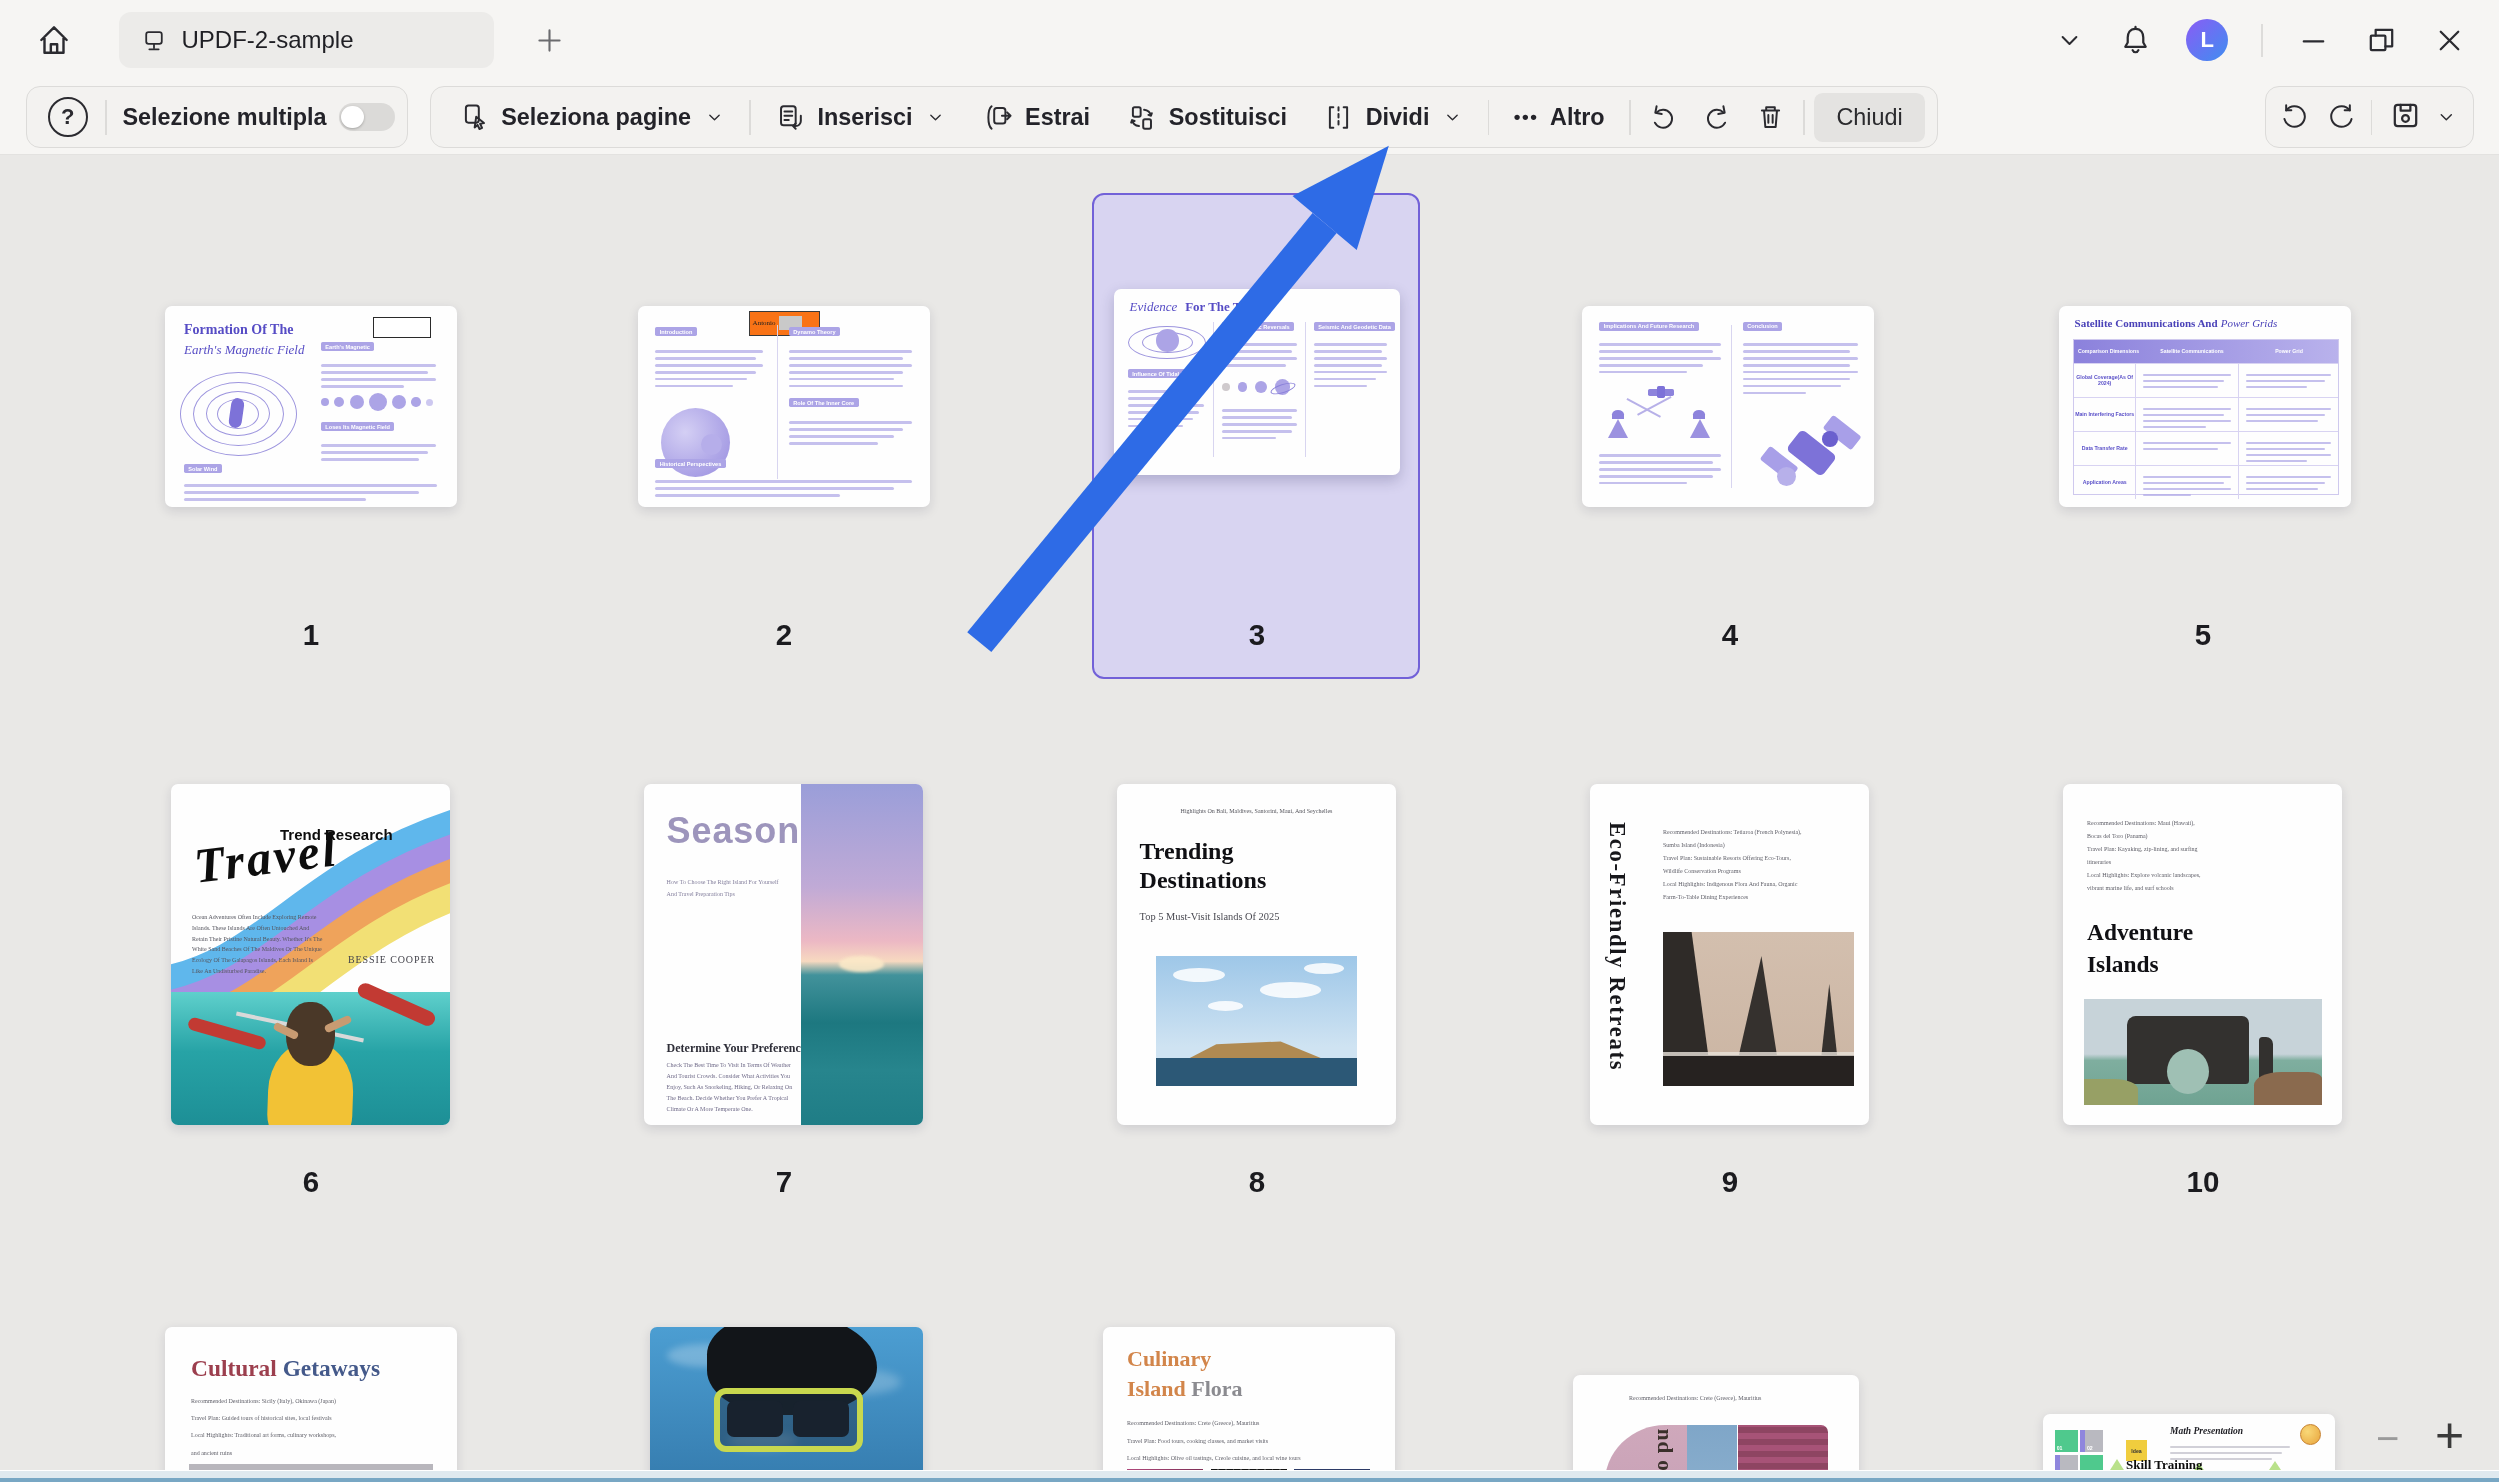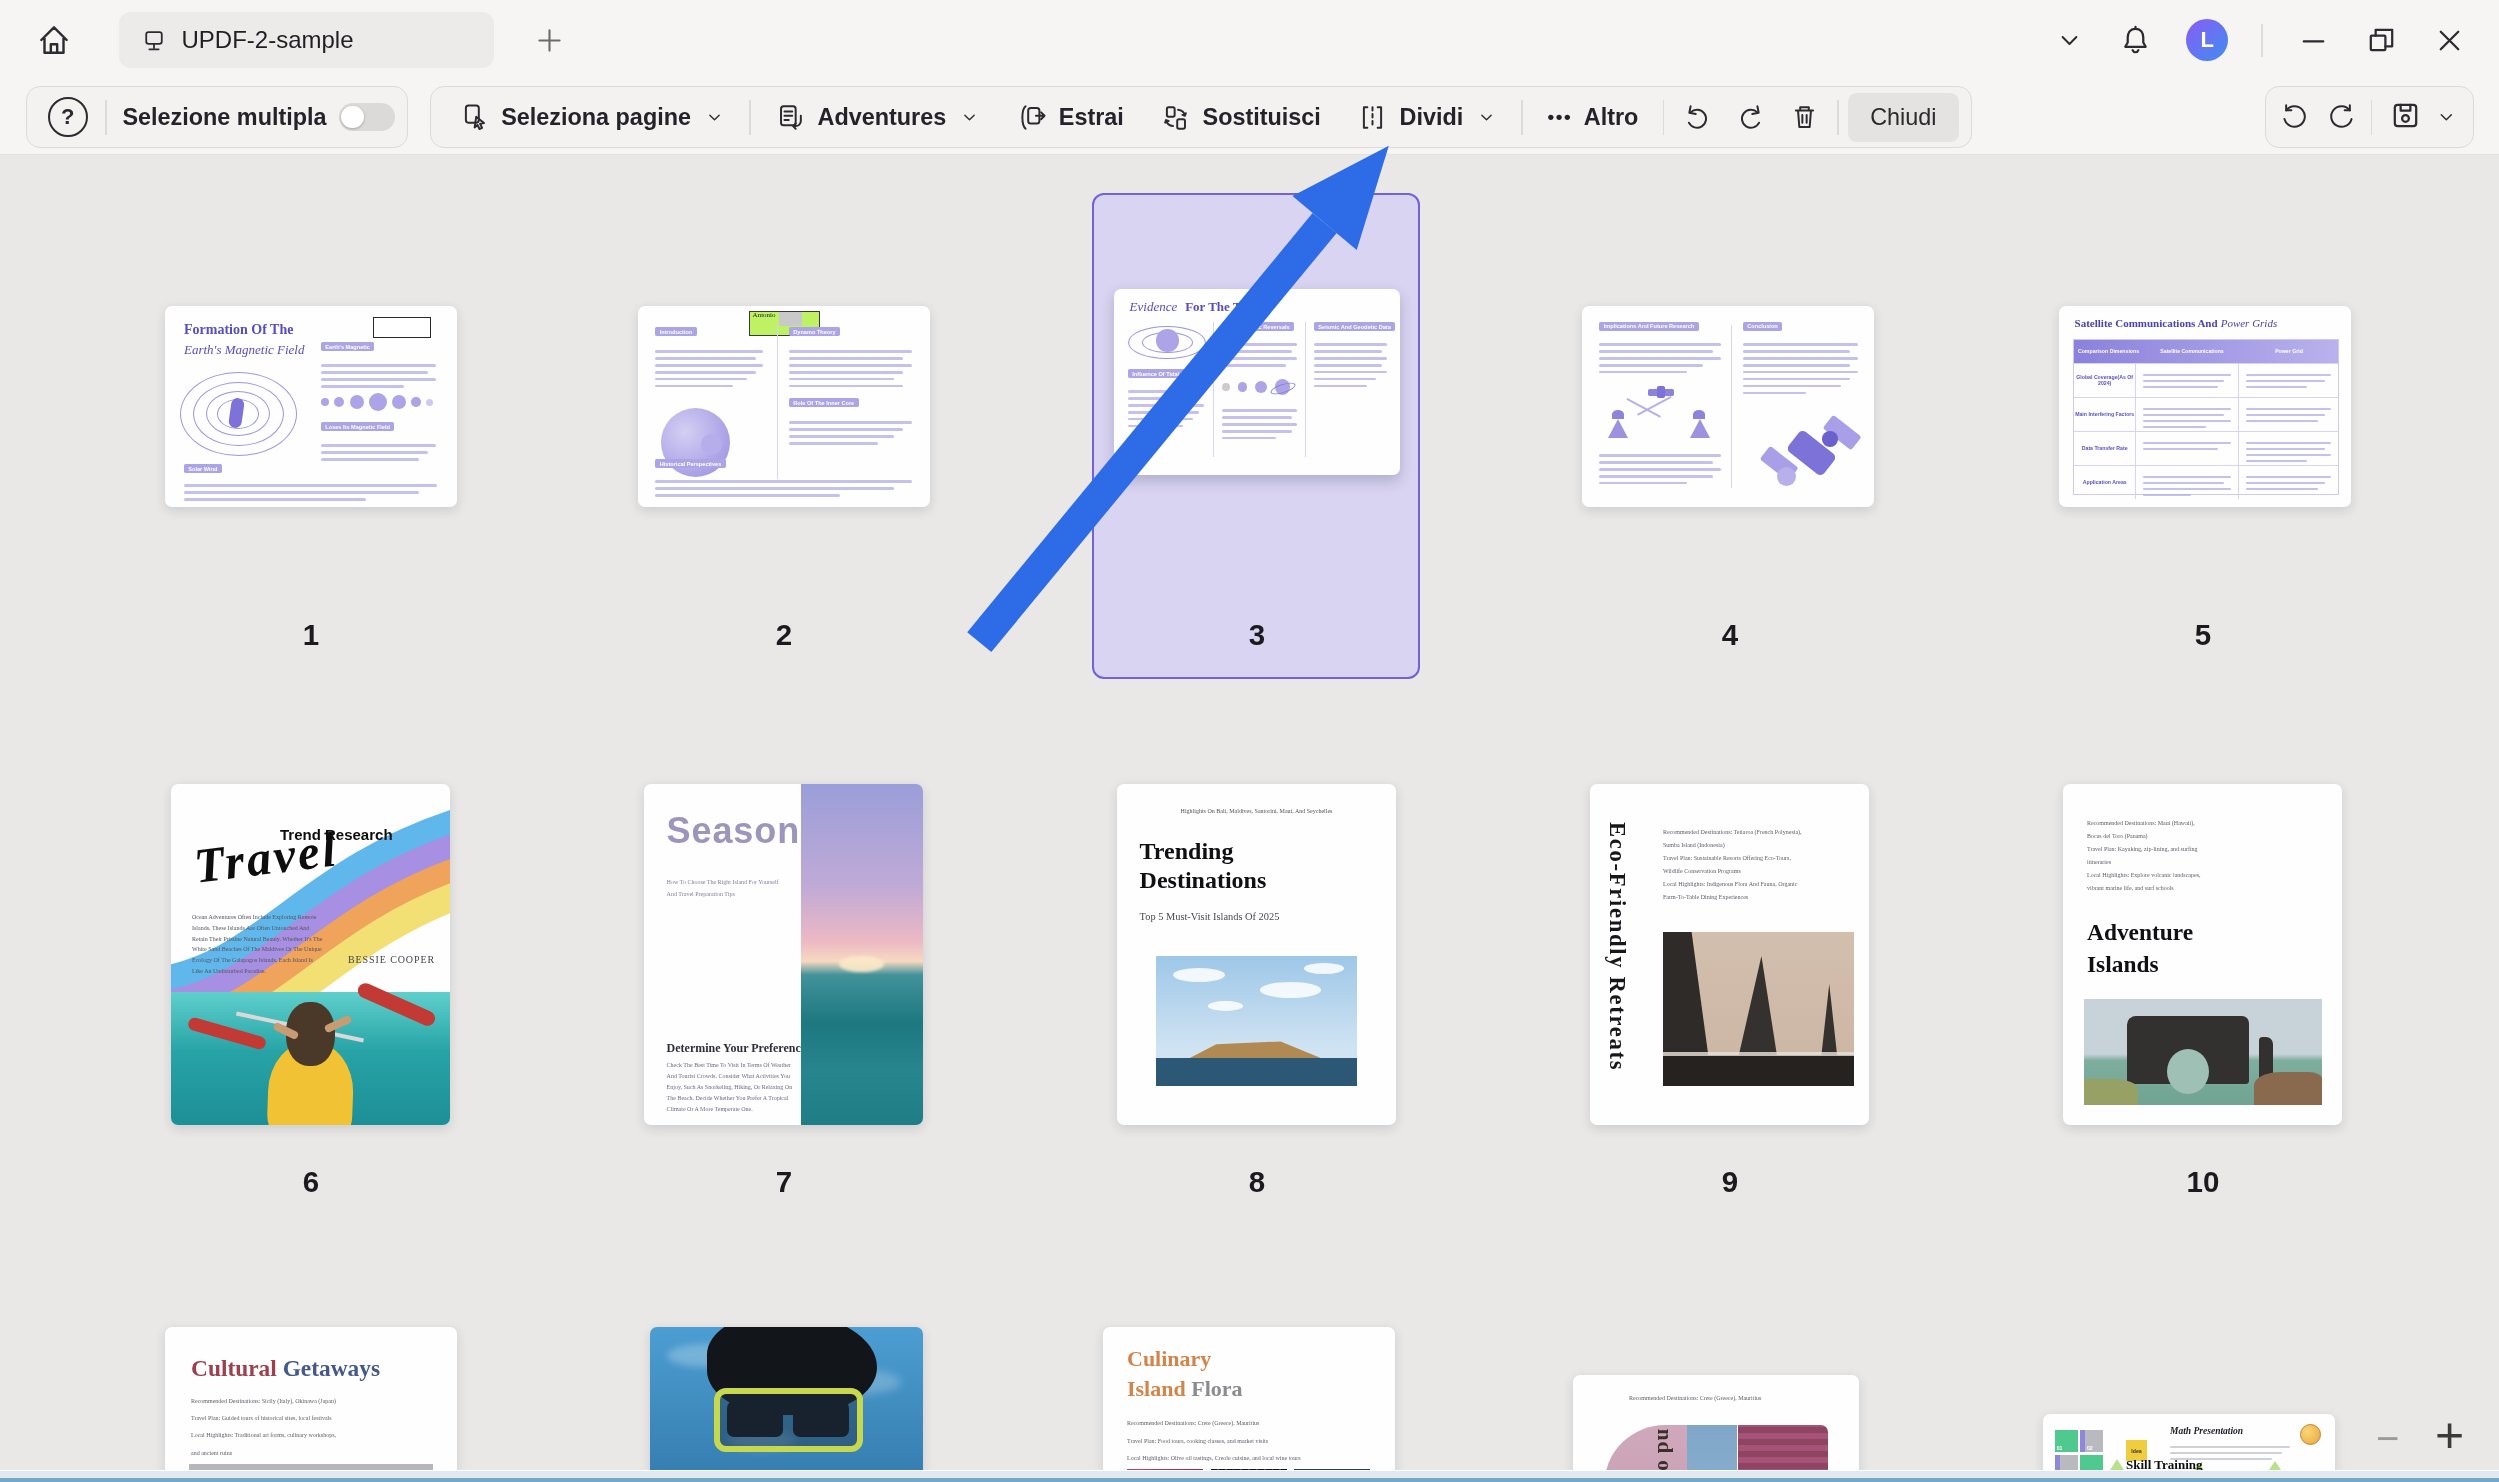--- a/index.html
+++ b/index.html
@@ -135,21 +135,21 @@
           <path d="M10 14 L18 22 L26 14"></path>
         </svg>
       </div>
       <div class="tdiv"></div>
       <div class="titem">
         <svg class="ic" width="31" height="31" viewBox="0 0 36 36">
           <rect x="7" y="5" width="17" height="22" rx="3"></rect>
             <path d="M11 11 h9 M11 16 h9 M11 21 h5"></path>
           <path d="M30 16 v6 a6 6 0 0 1 -6 6 h-2 M24 25 l-3 3 l3 3"></path>
         </svg>
-        <span>Adventures</span>
+        <span>Inserisci</span>
         <svg class="ic chev" width="21" height="21" viewBox="0 0 36 36">
           <path d="M10 14 L18 22 L26 14"></path>
         </svg>
       </div>
       <div class="titem">
         <svg class="ic" width="31" height="31" viewBox="0 0 36 36">
           <path d="M10 5 c-5 4 -5 22 0 26"></path>
             <rect x="13" y="7" width="13" height="18" rx="3"></rect>
           <path d="M22 16 h10 M28 12 l4 4 l-4 4"></path>
         </svg>
@@ -273,21 +273,21 @@
     <span class="badge" style="left:19px;top:158px">Solar Wind</span>
     <div style="position:absolute;left:19px;top:174px;width:253px">
       <i class="tl w1"></i>
         <i class="tl w2"></i>
         <i class="tl w4"></i>
     </div>
   </div>
 
   <div class="pg" style="left:638px;top:306px;width:292px;height:201px">
     <span class="badge" style="left:17.4px;top:21px">Introduction</span>
-    <div style="position:absolute;left:111px;top:5.2px;width:69px;height:22.6px;background:#bef264;border:1.7px solid #3a3a3a;display:flex;">
+    <div style="position:absolute;left:111px;top:5.2px;width:69px;height:22.6px;background:#f97316;border:1.7px solid #3a3a3a;display:flex;align-items:center">
       <span class="tt" style="position:static;font-size:7px;color:#222;margin-left:2.6px;line-height:1.1">Antonio</span>
       <span style="width:22.6px;height:14px;background:#c9c9c9;margin-left:3.5px;display:inline-block"></span>
     </div>
     <div style="position:absolute;left:17.4px;top:40px;width:108px">
       <i class="tl w1"></i>
         <i class="tl w2"></i>
         <i class="tl w1"></i>
         <i class="tl w2"></i>
         <i class="tl w3"></i>
         <i class="tl w4"></i>

